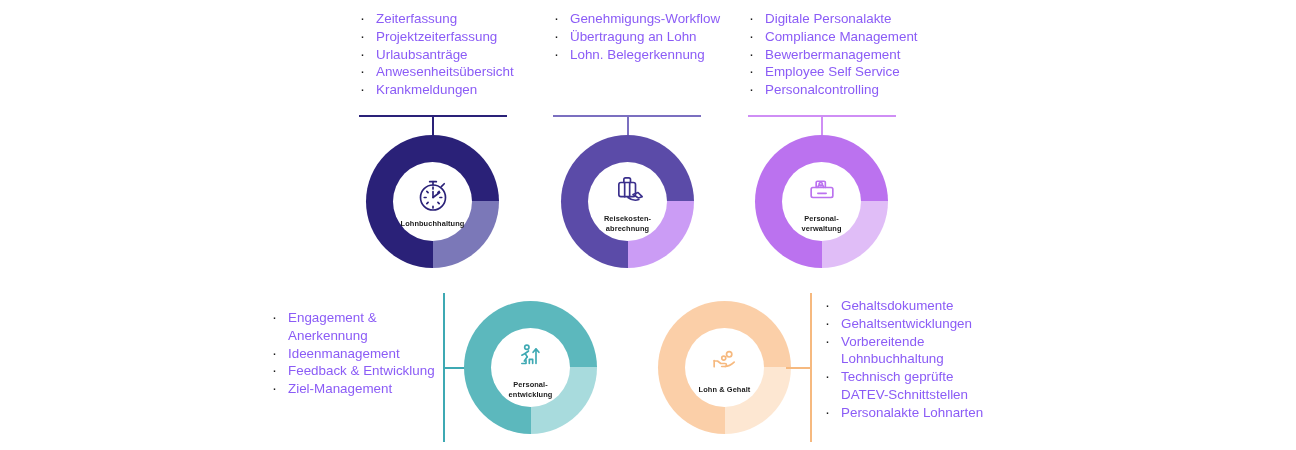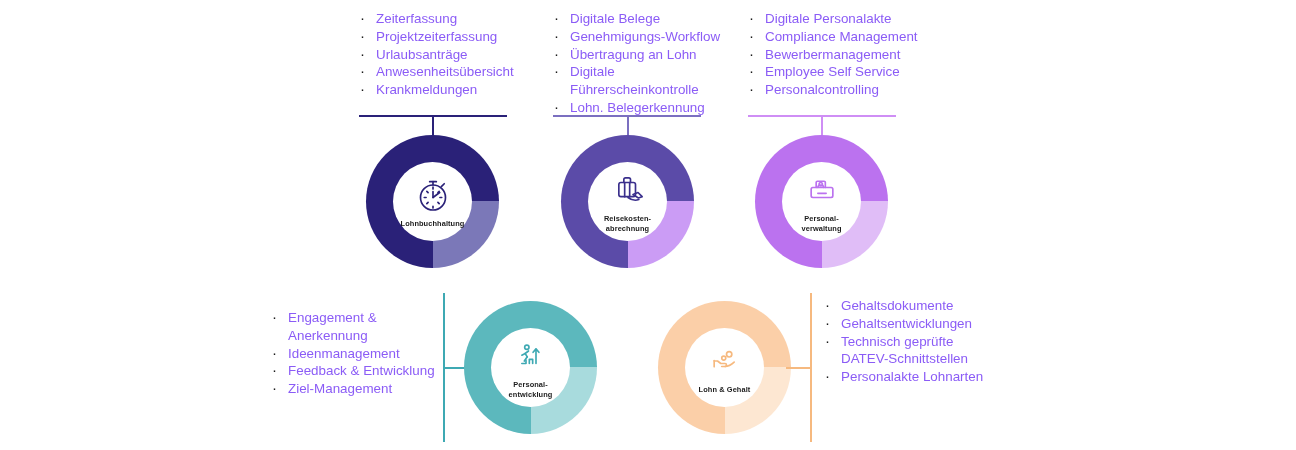--- a/index.html
+++ b/index.html
@@ -114,24 +114,22 @@
           <path d="M24 27 l0 -7"></path>
           <path d="M24 14.5 v2.2M24 37.5 v2.2M13.5 27 h2.2M32.3 27 h2.2"></path>
           <path d="M16.6 19.6 l1.5 1.5M29.9 32.9 l1.5 1.5M16.6 34.4 l1.5 -1.5M29.9 21.1 l1.5 -1.5"></path>
         </svg>
       </span>
       <span class="label">Lohnbuchhaltung</span>
     </div>
   </div>
 
   <ul class="bullet-list" style="left:552px; top:10px; width:195px;">
-    <li>Digitale Belege</li>
     <li>Genehmigungs-Workflow</li>
     <li>Übertragung an Lohn</li>
-    <li>Digitale Führerscheinkontrolle</li>
     <li>Lohn. Belegerkennung</li>
   </ul>
   <div class="hline" style="left:553px; top:115px; width:148px; background:#7b6fc0;"></div>
   <div class="vline" style="left:627px; top:115px; height:23px; background:#7b6fc0;"></div>
 
   <div class="donut" style="left:561px; top:135px; width:133px; height:133px;
               background: conic-gradient(from 90deg, #cb9cf5 0deg 90deg, #5b4ba8 90deg 360deg);">
     <div class="hole" style="left:27px; top:27px; width:79px; height:79px;">
       <span class="glyph">
         <svg width="40" height="40" viewBox="0 0 48 48" fill="none" stroke="#3a2f8c" stroke-width="2" stroke-linecap="round" stroke-linejoin="round">
@@ -219,18 +217,20 @@
       <span class="label">Lohn &amp; Gehalt</span>
     </div>
   </div>
 
   <div class="vline" style="left:810px; top:293px; height:149px; background:#f6b97f;"></div>
   <div class="hline" style="left:786px; top:367px; width:25px; background:#f6b97f;"></div>
 
   <ul class="bullet-list right-aligned" style="left:823px; top:297px; width:180px;">
     <li>Gehaltsdokumente</li>
     <li>Gehaltsentwicklungen</li>
+    <li>Vorbereitende
+Lohnbuchhaltung</li>
     <li>Technisch geprüfte
 DATEV-Schnittstellen</li>
     <li>Personalakte Lohnarten</li>
   </ul>
 
 </div>
 
 </body></html>

